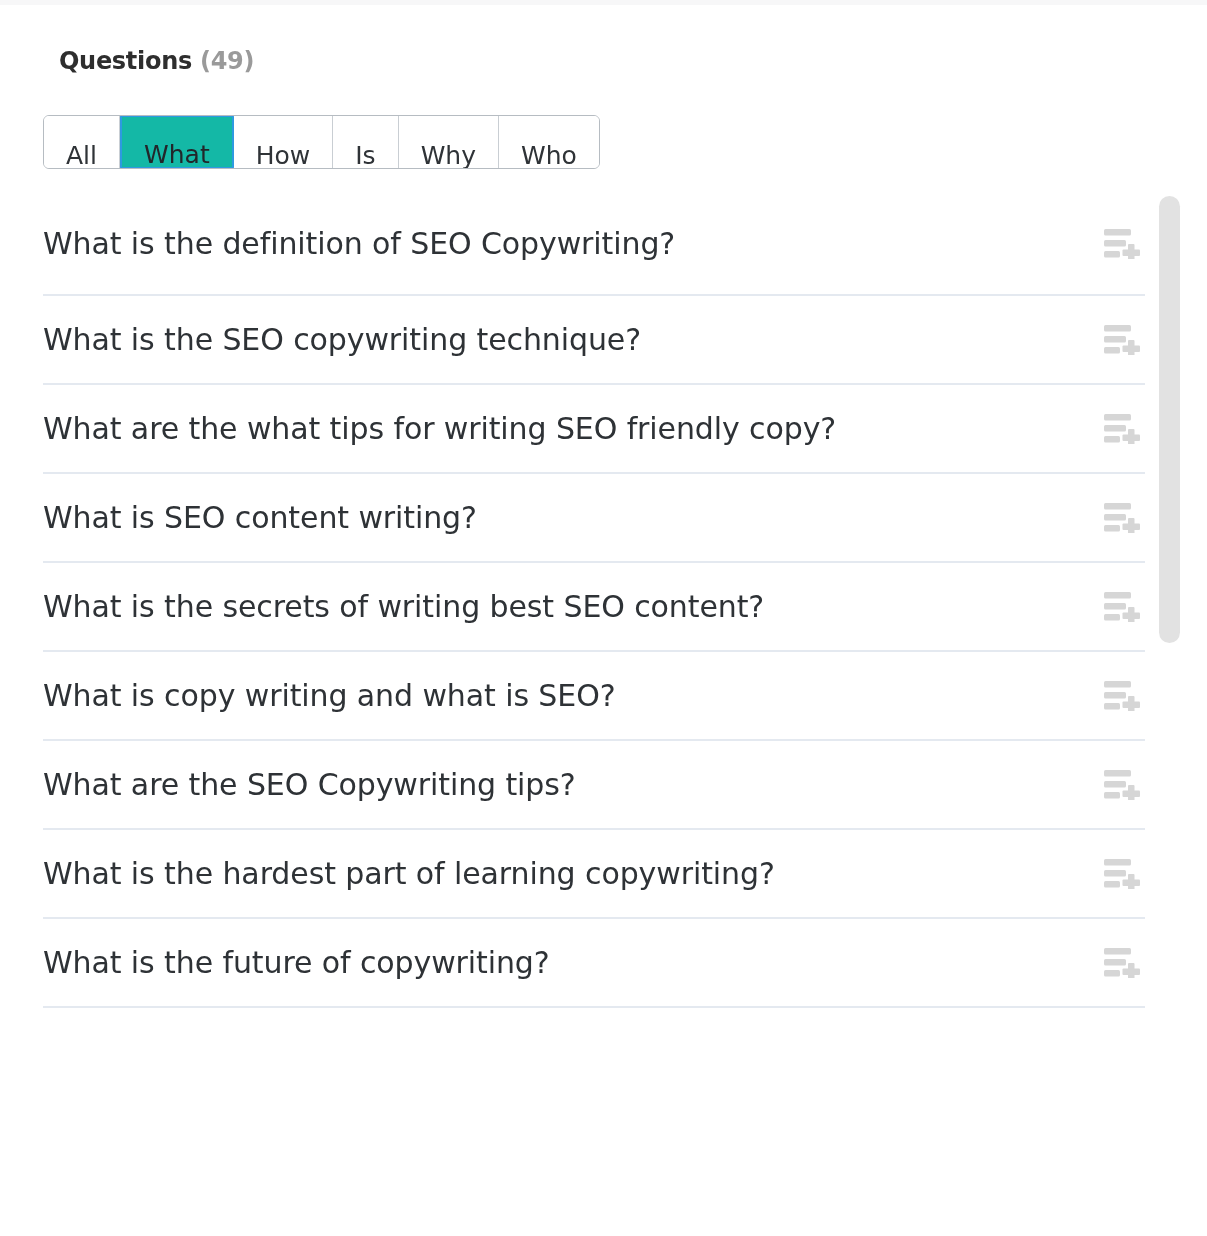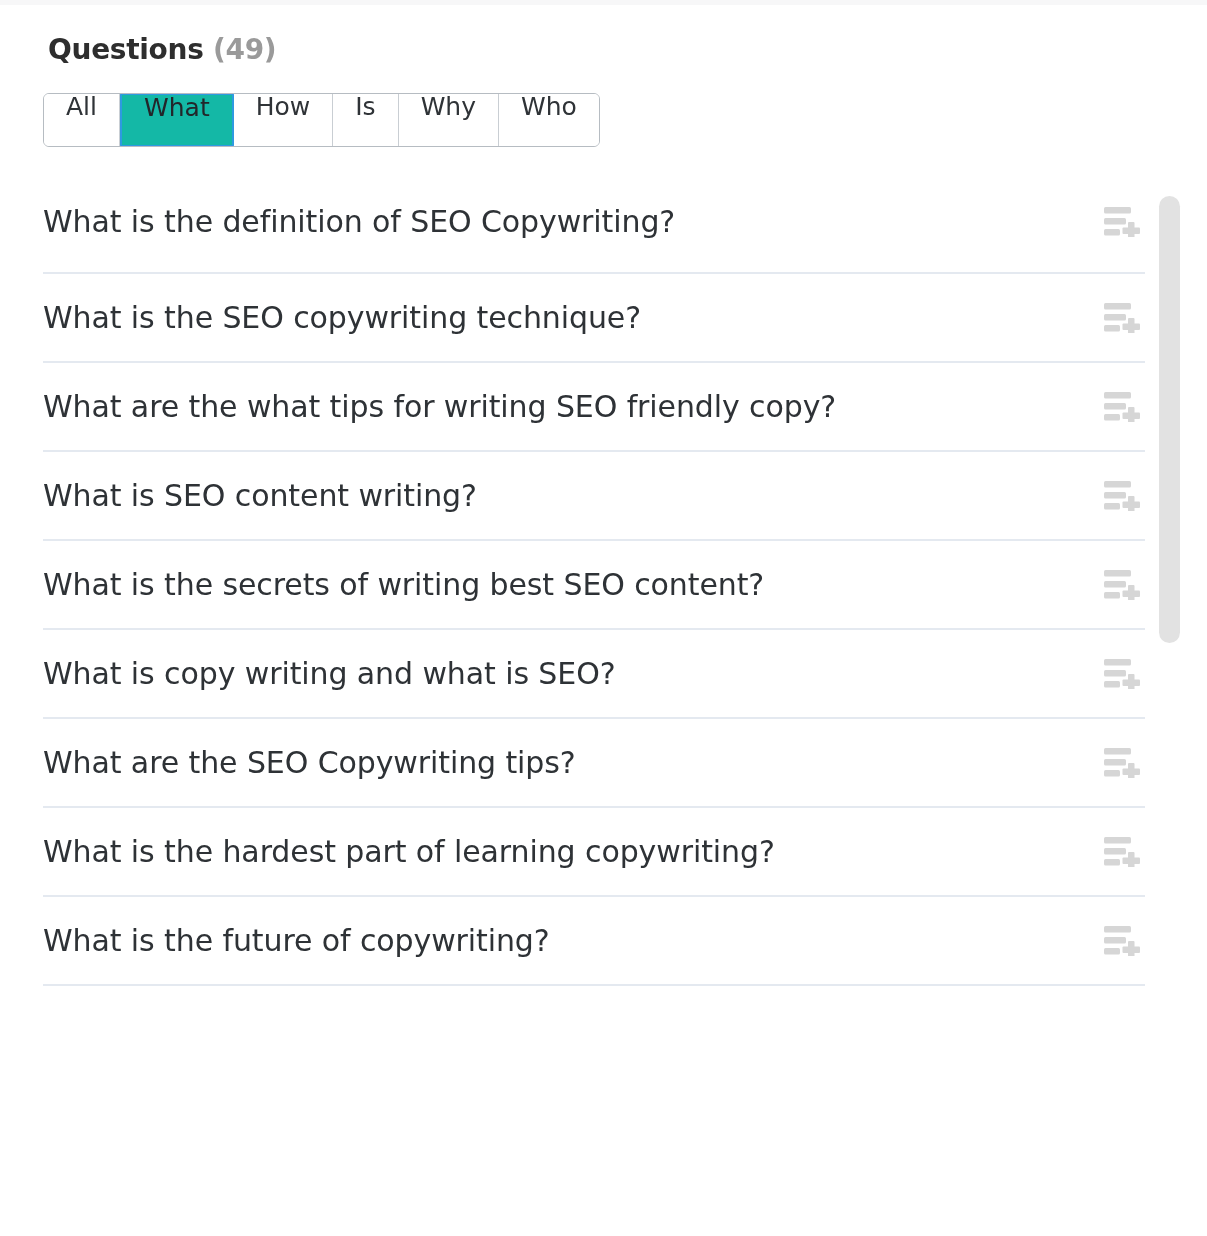--- a/index.html
+++ b/index.html
@@ -27,27 +27,27 @@
     left: 0;
     width: 1207px;
     height: 1231px;
     background: #ffffff;
   }
   
   .panel-header {
     padding: 18px 0 0 43px;
   }
   .panel-title {
-    font-size: 28px;
+    font-size: 24px;
     font-weight: bold;
     color: #2e2e2e;
     letter-spacing: -0.3px;
     line-height: 44px;
     display: inline-block;
-    margin: 5px;
+    margin: 16px;
   }
   .panel-title .count {
     color: #9a9a9a;
     font-weight: bold;
   }
   .title-row {
     white-space: nowrap;
   }
   
   .tab-group {
@@ -55,21 +55,21 @@
     display: inline-flex;
     border: 1px solid #b6bcc2;
     border-radius: 6px;
     overflow: hidden;
     background: #ffffff;
     height: 54px;
     box-sizing: border-box;
   }
   .tab {
     display: flex;
-    align-items: flex-start;
+    align-items: flex-end;
     justify-content: center;
     padding: 0 22px;
     font-size: 25px;
     color: #2f3337;
     background: #ffffff;
     border-right: 1px solid #c9ced3;
     box-sizing: border-box;
     cursor: pointer;
     line-height: 1;
     user-select: none;

